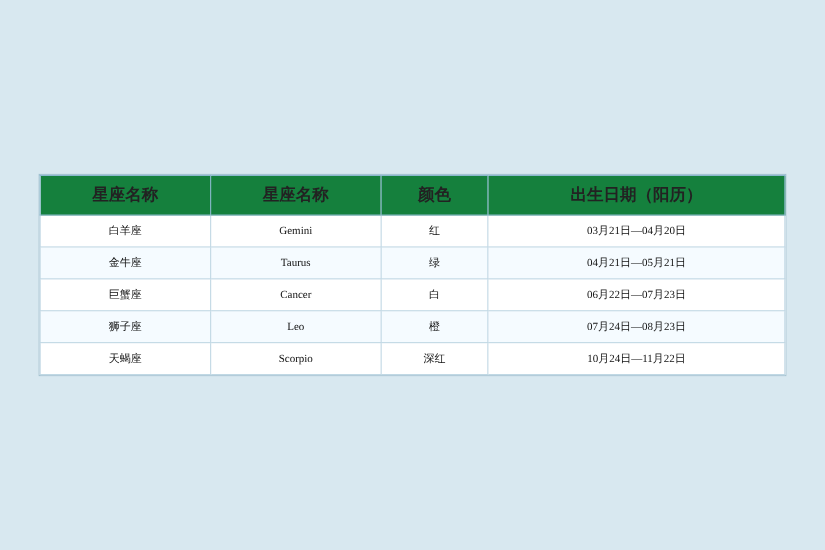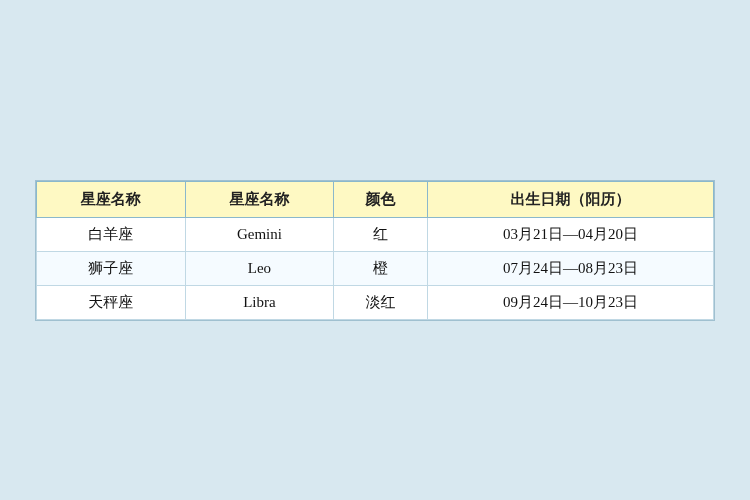--- a/index.html
+++ b/index.html
@@ -16,35 +16,35 @@
     .table-container {
       background: #fff;
       border: 1px solid #a0c0d0;
       width: 680px;
     }
     table {
       width: 100%;
       border-collapse: collapse;
     }
     thead tr th {
-      background: #fef9c3;
+      background: #15803d;
       color: #222;
       padding: 8px 10px;
       border: 1px solid #8ab8cc;
       text-align: center;
       font-weight: bold;
       font-size: 15px;
     }
     tbody tr td {
       padding: 7px 10px;
       border: 1px solid #c0d8e4;
       text-align: center;
       color: #111;
       background: #fff;
-      font-size: 15px;
+      font-size: 10px;
     }
     tbody tr:nth-child(even) td {
       background: #f5fbff;
     }
   </style>
 </head>
 <body>
 
 <div class="table-container">
   <table>
@@ -57,26 +57,38 @@
         </tr>
     </thead>
     <tbody>
     <tr>
           <td>白羊座</td>
           <td>Gemini</td>
           <td>红</td>
           <td>03月21日—04月20日</td>
         </tr>
         <tr>
+          <td>金牛座</td>
+          <td>Taurus</td>
+          <td>绿</td>
+          <td>04月21日—05月21日</td>
+        </tr>
+        <tr>
+          <td>巨蟹座</td>
+          <td>Cancer</td>
+          <td>白</td>
+          <td>06月22日—07月23日</td>
+        </tr>
+        <tr>
           <td>狮子座</td>
           <td>Leo</td>
           <td>橙</td>
           <td>07月24日—08月23日</td>
         </tr>
         <tr>
-          <td>天秤座</td>
-          <td>Libra</td>
-          <td>淡红</td>
-          <td>09月24日—10月23日</td>
+          <td>天蝎座</td>
+          <td>Scorpio</td>
+          <td>深红</td>
+          <td>10月24日—11月22日</td>
         </tr>
       </tbody>
   </table>
 </div>
 
 </body></html>

